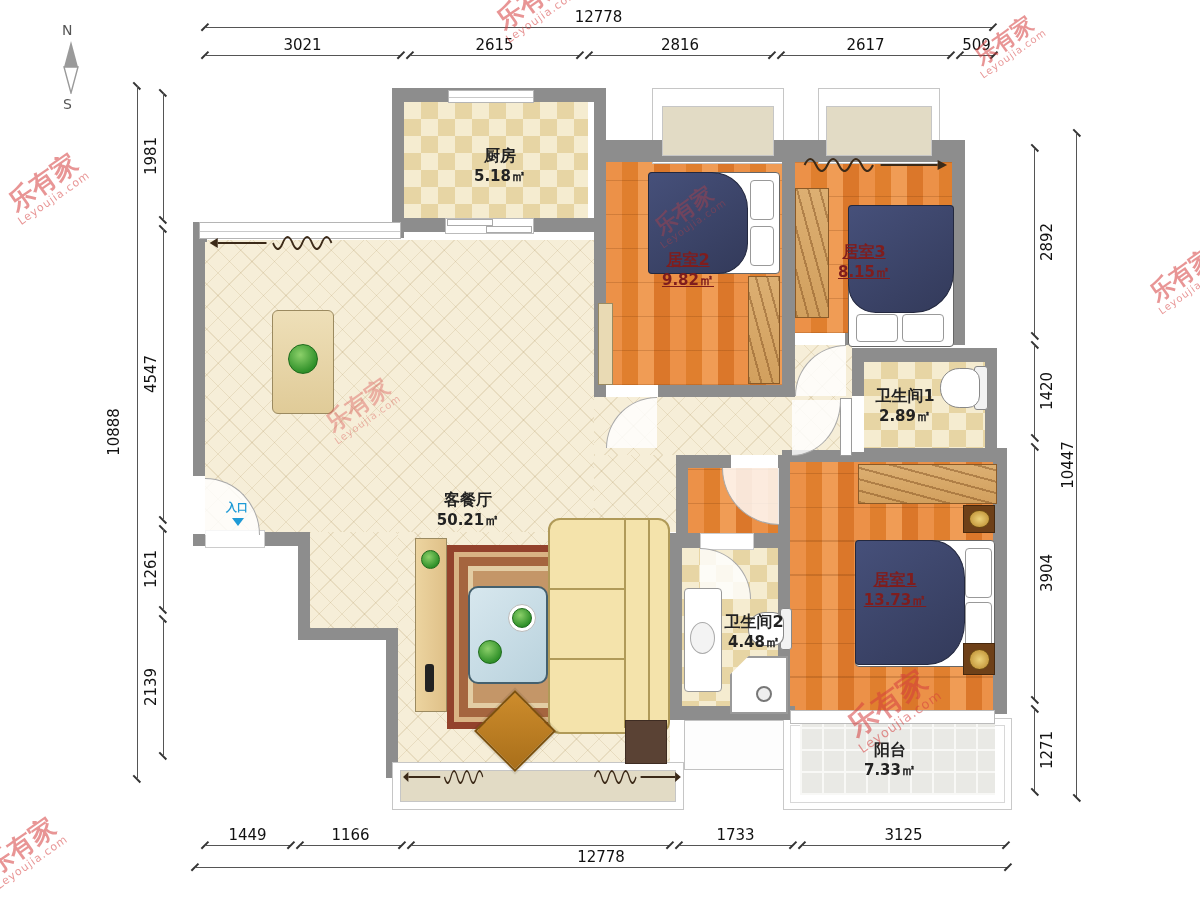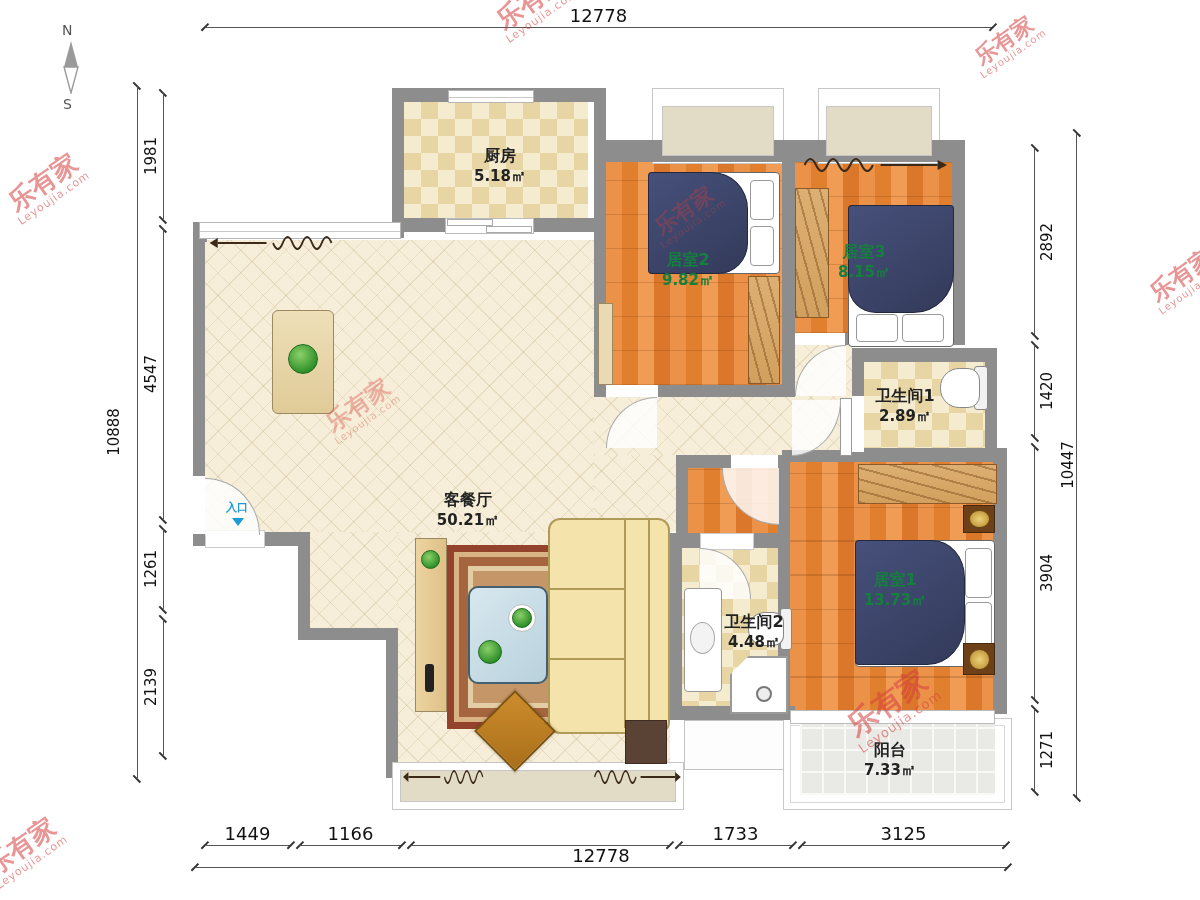--- a/index.html
+++ b/index.html
@@ -40,30 +40,30 @@
   .blank{background:linear-gradient(145deg,#46507a,#333a5a);border:1px solid #23283f;}
   .pil{background:#fff;border:1px solid #999;border-radius:4px;}
   .plant{border-radius:50%;background:radial-gradient(circle at 40% 35%,#8cd06a,#2e8f28 72%);border:1px solid #1e6b1c;}
   .orn{background:#6e4018;border:1px solid #46280e;}
   .orn::after{content:"";position:absolute;inset:15%;border-radius:50%;
               background:radial-gradient(#ecd27a,#b8862a);border:1px solid #6a4a12;}
   
   .rl{position:absolute;z-index:5;text-align:center;color:#222;width:100px;}
   .rl .nm{font-size:16px;font-weight:700;display:block;}
   .rl .ar{font-size:15px;font-weight:600;display:block;}
-  .rl.light{color:#15803d;}
+  .rl.light{color:#7f1d1d;text-decoration:underline;}
   
   .dimrow{position:absolute;display:flex;gap:10px;z-index:5;}
   .dimcol{position:absolute;display:flex;flex-direction:column;gap:10px;z-index:5;}
   .dimh{position:relative;height:20px;}
   .dimh .hline{position:absolute;left:0;right:0;bottom:4px;height:1px;background:#555;}
   .dimh::before,.dimh::after{content:"";position:absolute;bottom:0;width:1.5px;height:10px;background:#333;}
   .dimh::before{left:-1px;transform:rotate(45deg);}
   .dimh::after{right:-1px;transform:rotate(45deg);}
-  .dimh .lbl{position:absolute;left:0;right:0;bottom:6px;text-align:center;font-size:18px;color:#111;white-space:nowrap;}
+  .dimh .lbl{position:absolute;left:0;right:0;bottom:6px;text-align:center;font-size:15px;color:#111;white-space:nowrap;}
   .dimv{position:relative;width:26px;}
   .dimv .vline{position:absolute;top:0;bottom:0;width:1px;background:#555;}
   .dimv.lr .vline{right:0;} .dimv.ll .vline{left:0;}
   .dimv::before,.dimv::after{content:"";position:absolute;width:10px;height:1.5px;background:#333;}
   .dimv.lr::before{right:-4px;top:-1px;transform:rotate(45deg);}
   .dimv.lr::after{right:-4px;bottom:-1px;transform:rotate(45deg);}
   .dimv.ll::before{left:-4px;top:-1px;transform:rotate(45deg);}
   .dimv.ll::after{left:-4px;bottom:-1px;transform:rotate(45deg);}
   .dimv .lbl{position:absolute;top:50%;left:50%;transform:translate(-50%,-50%) rotate(-90deg);
              font-size:15px;color:#111;white-space:nowrap;}
@@ -83,20 +83,42 @@
   <svg class="abs" style="left:58px;top:40px;z-index:5;" width="26" height="54" viewBox="0 0 26 54">
     <polygon points="13,1 20,27 6,27" fill="#9a9a9a"></polygon>
     <polygon points="6,27 20,27 13,53" fill="#ffffff" stroke="#9a9a9a" stroke-width="1.4"></polygon>
   </svg>
   <div class="lab" style="left:63px;top:96px;font-size:14px;color:#555;">S</div>
 
   <div class="dimrow" style="left:205px;top:12px;width:787px;">
     <div class="dimh" style="width:787px;">
         <span class="hline"></span>
         <span class="lbl">12778</span>
+      </div>
+  </div>
+  <div class="dimrow" style="left:205px;top:40px;">
+    <div class="dimh" style="width:195px;">
+        <span class="hline"></span>
+        <span class="lbl">3021</span>
+      </div>
+    <div class="dimh" style="width:169px;">
+        <span class="hline"></span>
+        <span class="lbl">2615</span>
+      </div>
+    <div class="dimh" style="width:182px;">
+        <span class="hline"></span>
+        <span class="lbl">2816</span>
+      </div>
+    <div class="dimh" style="width:169px;">
+        <span class="hline"></span>
+        <span class="lbl">2617</span>
+      </div>
+    <div class="dimh" style="width:33px;">
+        <span class="hline"></span>
+        <span class="lbl">509</span>
       </div>
   </div>
 
   <div class="dimrow" style="left:205px;top:830px;">
     <div class="dimh" style="width:85px;">
         <span class="hline"></span>
         <span class="lbl">1449</span>
       </div>
     <div class="dimh" style="width:101px;">
         <span class="hline"></span>

